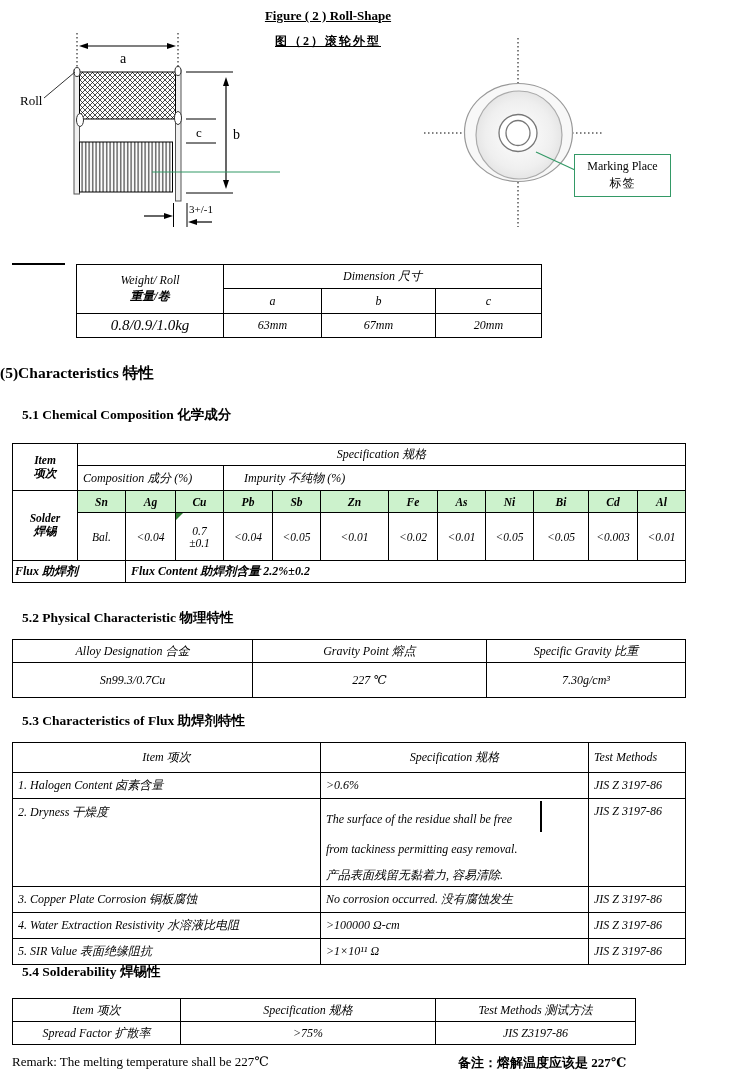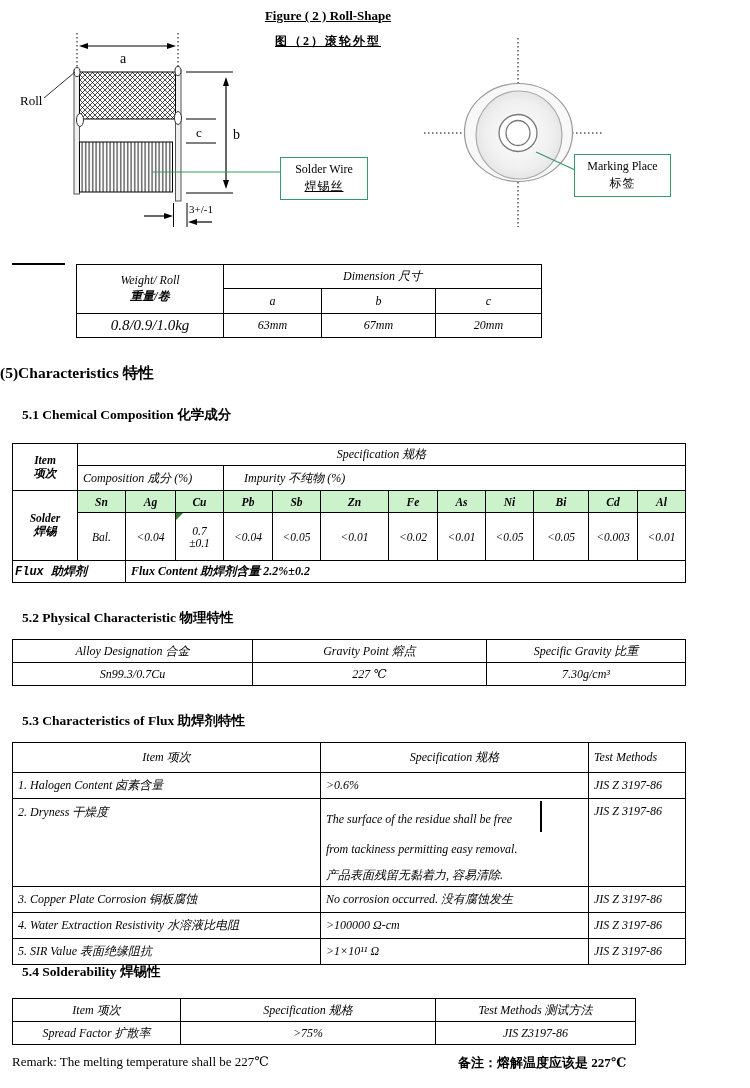--- a/index.html
+++ b/index.html
@@ -92,24 +92,20 @@
 
     <path d="M518,38 V227 M424,133 H603" stroke="#000" stroke-width="1" stroke-dasharray="1.5,2.5" fill="none"></path>
     <ellipse cx="518.5" cy="132.5" rx="54" ry="49" fill="#f8f8f8" stroke="#999" stroke-width="1.2"></ellipse>
     <ellipse cx="519" cy="135" rx="43" ry="44" fill="url(#hub)" stroke="#aaa" stroke-width="1.2"></ellipse>
     <ellipse cx="518" cy="133" rx="19" ry="18.5" fill="#fff" stroke="#777" stroke-width="1.3"></ellipse>
     <ellipse cx="518" cy="133" rx="12" ry="12.5" fill="#fff" stroke="#777" stroke-width="1.3"></ellipse>
 
     <line x1="536" y1="152" x2="575" y2="170" stroke="#339966" stroke-width="1.2"></line>
   </svg>
 
-  <div class="abs gbox" style="left:280px;top:157px;width:86px;height:38px;">
-    <div>Solder Wire</div>
-    <div class="zh">焊锡丝</div>
-  </div>
 
   <div class="abs gbox" style="left:574px;top:154px;width:95px;height:38px;">
     <div>Marking Place</div>
     <div class="zh nound">标签</div>
   </div>
 
   <div class="abs ln" style="left:12px;top:263px;width:53px;height:1.5px;"></div>
 
   <table class="t" style="left:76px;top:264px;width:465px;font-size:12px;">
     <colgroup>
@@ -200,40 +196,40 @@
       <td>&lt;0.05</td>
       <td>&lt;0.01</td>
       <td>&lt;0.02</td>
       <td>&lt;0.01</td>
       <td>&lt;0.05</td>
       <td>&lt;0.05</td>
       <td>&lt;0.003</td>
       <td>&lt;0.01</td>
     </tr>
     <tr style="height:22px;">
-      <td colspan="2" class="left b" style="font-size:12px;padding-left:2px !important;font-family:Liberation Mono, monospace;">Flux 助焊剂</td>
+      <td colspan="2" class="left b" style="font-size:12px;padding-left:2px !important;">Flux 助焊剂</td>
       <td colspan="11" class="left b" style="font-size:12px;">Flux Content 助焊剂含量 2.2%±0.2</td>
     </tr>
   </tbody>
     </table>
 
   <div class="abs hd2" style="left:22px;top:609px;">5.2 Physical Characteristic 物理特性</div>
   <table class="t" style="left:12px;top:639px;width:673px;font-size:12px;">
     <colgroup>
         <col style="width:240px">
         <col style="width:234px">
         <col style="width:199px">
       </colgroup>
     <tbody>
         <tr style="height:23px;margin-left:29px;">
       <td>Alloy Designation 合金</td>
       <td>Gravity Point 熔点</td>
       <td>Specific Gravity 比重</td>
     </tr>
-    <tr style="height:23px;border-radius:10px;">
+    <tr style="height:35px;border-radius:10px;">
       <td>Sn99.3/0.7Cu</td>
       <td>227 ℃</td>
       <td>7.30g/cm³</td>
     </tr>
   </tbody>
     </table>
 
   <div class="abs hd2" style="left:22px;top:712px;">5.3 Characteristics of Flux 助焊剂特性</div>
   <table class="t" style="left:12px;top:742px;width:673px;font-size:12px;">
     <colgroup>

